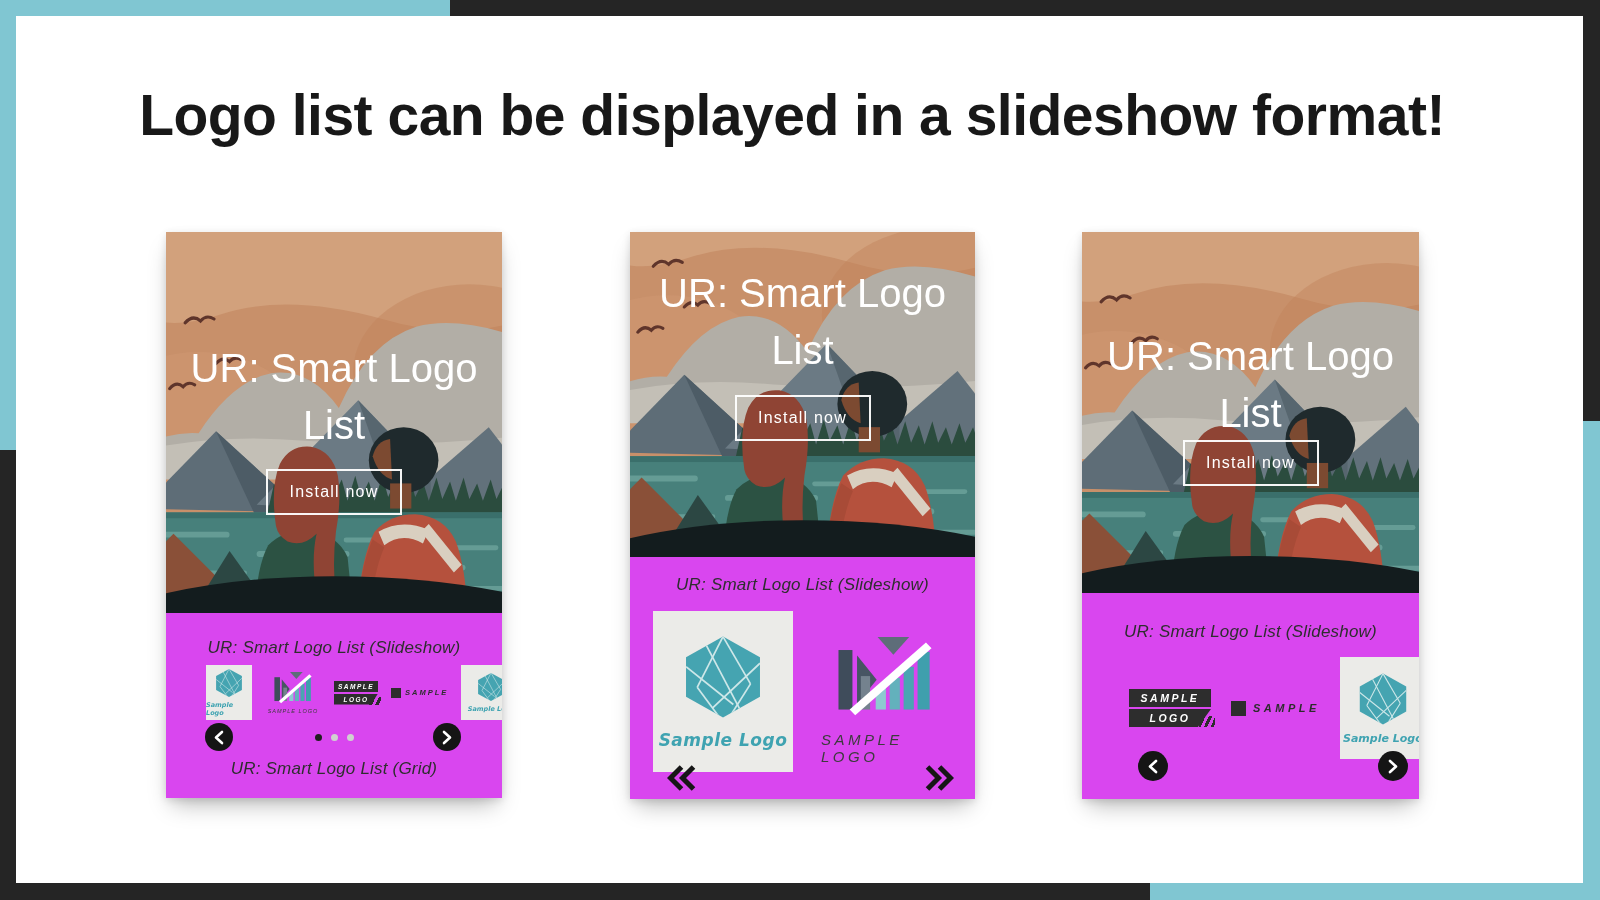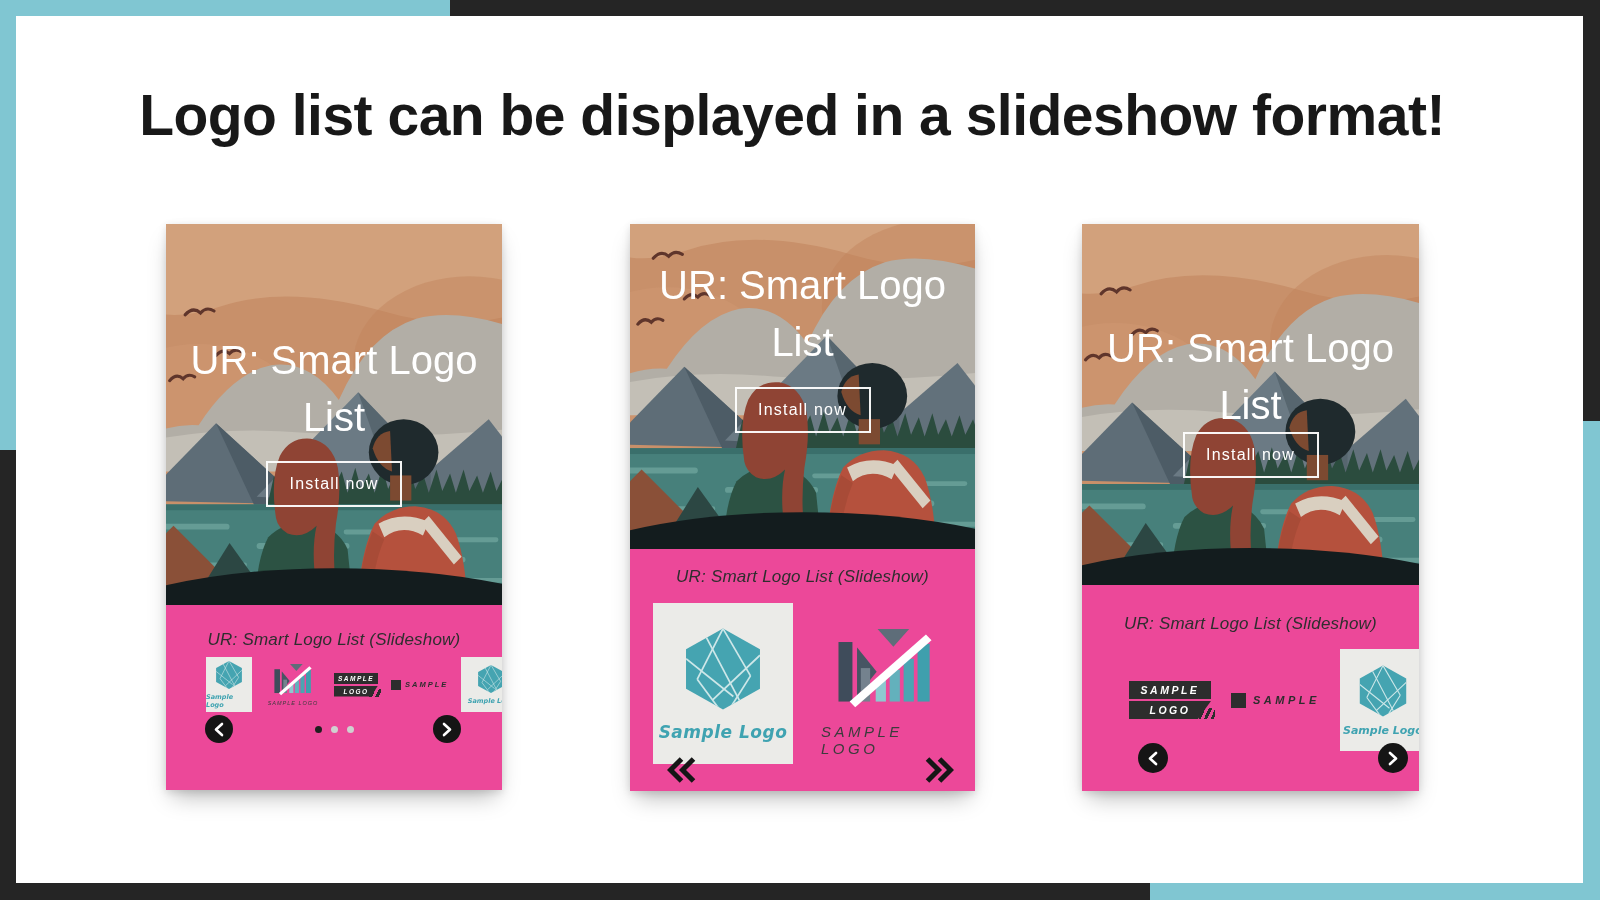--- a/index.html
+++ b/index.html
@@ -24,21 +24,21 @@
 
   
   .main-title{
     position:absolute;top:82px;left:0;width:1584px;margin:0;
     text-align:center;font-size:57px;font-weight:700;color:#181818;
     letter-spacing:-0.5px;
   }
 
   
   .card{
-    position:absolute;top:224px;background:#ec4899;
+    position:absolute;top:232px;background:#d946ef;
     box-shadow:0 12px 22px -6px rgba(0,0,0,.28),0 2px 8px rgba(0,0,0,.12);
   }
   .card1{left:166px;width:336px;height:566px;}
   .card2{left:630px;width:345px;height:567px;}
   .card3{left:1082px;width:337px;height:567px;}
 
   .illustration{position:relative;width:100%;overflow:hidden;}
   .card1 .illustration{height:381px;}
   .card2 .illustration{height:325px;}
   .card3 .illustration{height:361px;}
@@ -321,20 +321,21 @@
         <span class="dot active"></span>
         <span class="dot"></span>
         <span class="dot"></span>
       </div>
       <button class="nav-circle next">
         <svg width="10" height="15" viewBox="0 0 10 15">
             <use href="#chev-right"></use>
           </svg>
       </button>
     </div>
+    <div class="section-title st-grid">UR: Smart Logo List (Grid)</div>
   </div>
 </div>
 
 <div class="card card2">
   <div class="illustration">
     <svg class="scene" viewBox="22 62 356 338" preserveAspectRatio="xMidYMax slice">
         <use href="#scene"></use>
       </svg>
     <div class="banner-overlay">
       <div class="banner-title">

